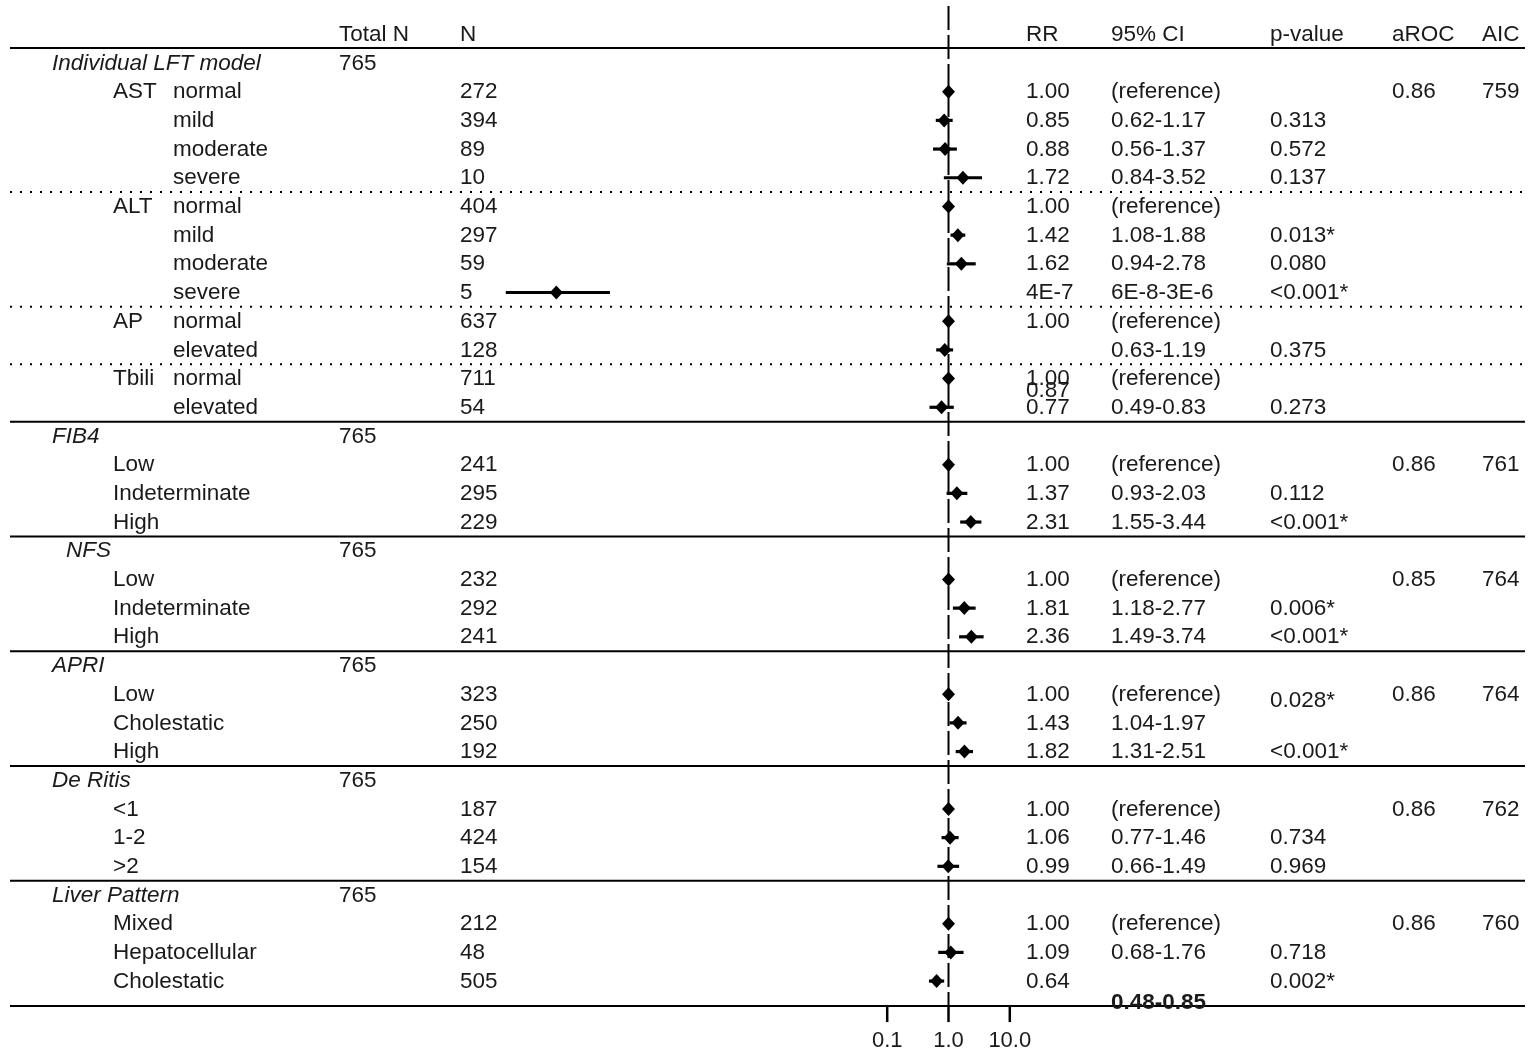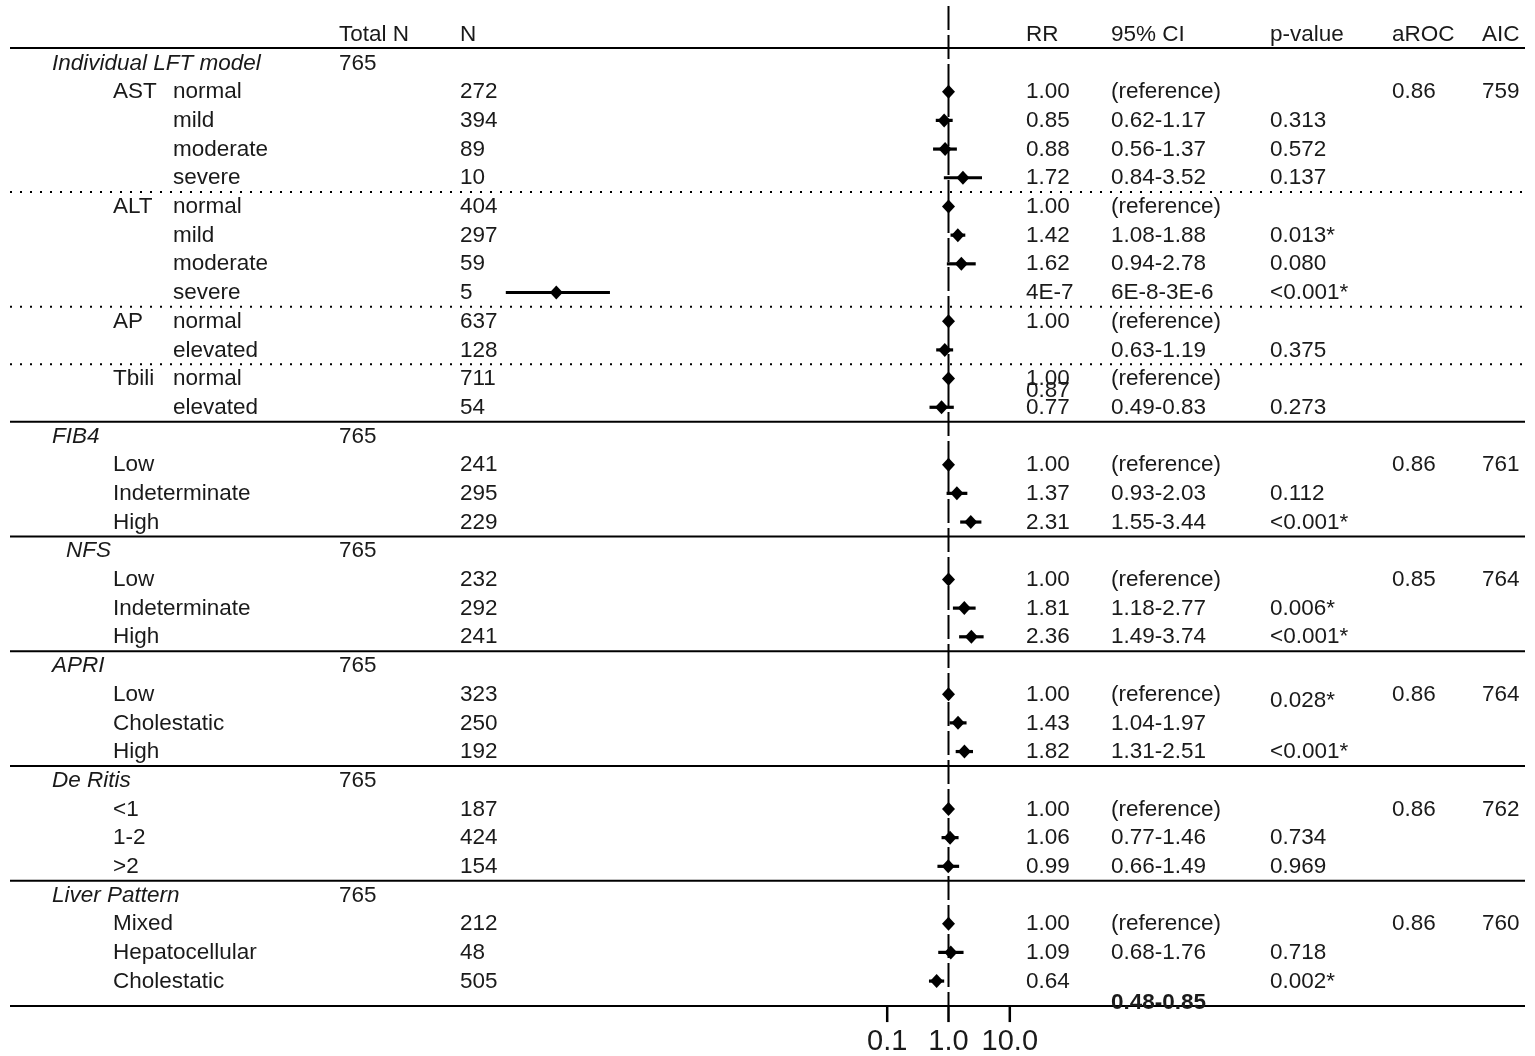--- a/index.html
+++ b/index.html
@@ -21,21 +21,21 @@
     }
     .italic { font-style: italic; }
     .hdr-cell { top: 20px; }
     #plot { position: absolute; left: 0; top: 0; }
     .tick-label {
       position: absolute;
       top: 1026px;
       width: 80px;
       margin-left: -40px;
       text-align: center;
-      font-size: 29px;
+      font-size: 22px;
       line-height: 28px;
     }
   </style>
 </head>
 <body>
 
 <div id="fig">
   <svg id="plot" width="1535" height="1056" viewBox="0 0 1535 1056">
       <line x1="10" x2="1525" y1="48" y2="48" stroke="#000" stroke-width="2"></line>
       <polygon points="948.5,84.69 955,91.69 948.5,98.69 942,91.69" fill="#000"></polygon>

